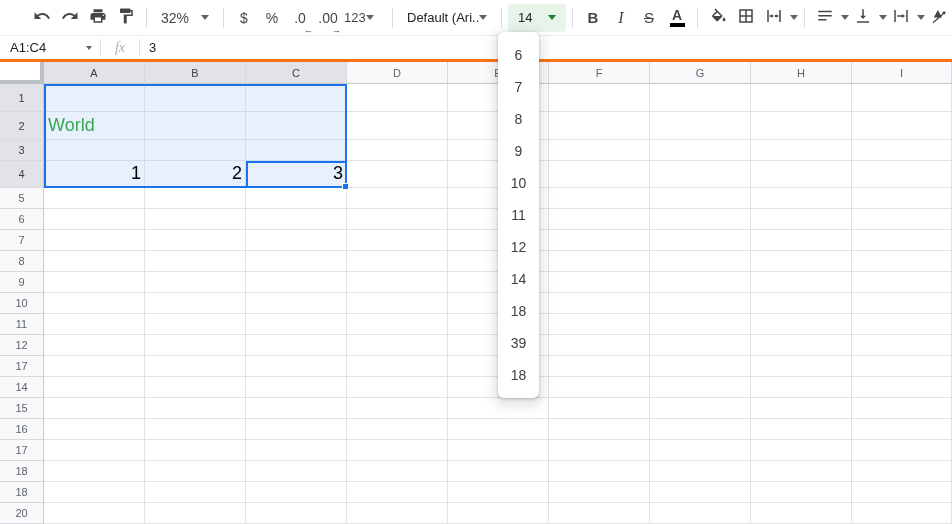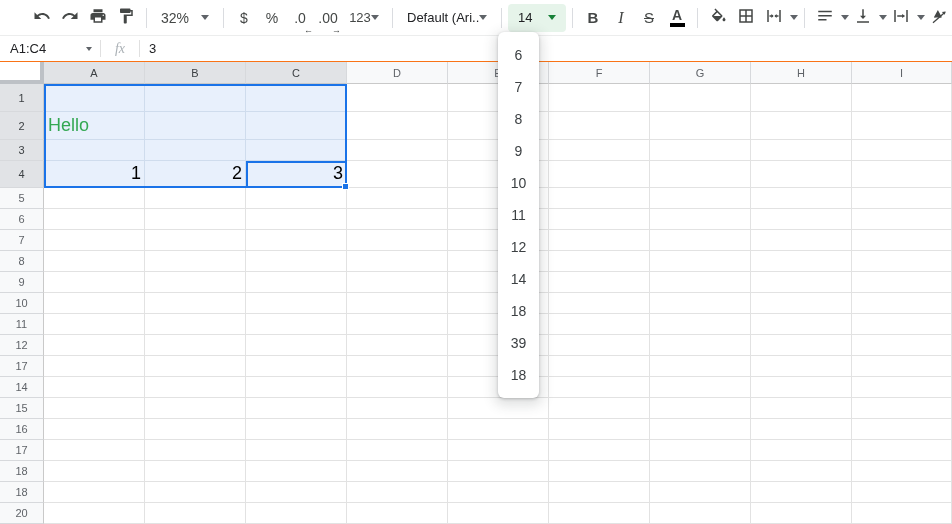--- a/index.html
+++ b/index.html
@@ -12,38 +12,38 @@
     background:#fff; border-bottom:1px solid #eceded; color:#444746; }
   .tbtn { height:28px; min-width:28px; display:flex; align-items:center; justify-content:center;
     border-radius:4px; color:#444746; font-size:14px; position:relative; flex:none; }
   .tbtn svg { width:18px; height:18px; fill:#444746; stroke:#444746; }
   .sep { width:1px; height:20px; background:#dadce0; margin:0 6px; flex:none; }
   .caret { width:0; height:0; border-left:4px solid transparent; border-right:4px solid transparent;
     border-top:5px solid #5f6368; display:inline-block; }
   .zoom-btn { width:60px; justify-content:space-between; padding:0 6px; margin:0 2px; }
   .txtbtn { font-size:14px; }
   .dec-arrow { position:absolute; bottom:-3px; right:1px; font-size:9px; color:#444746; }
-  .fmt123 { width:44px; justify-content:center; padding:0 2px; }
+  .fmt123 { width:44px; justify-content:flex-start; padding:0 2px; }
   .font-name { width:96px; justify-content:space-between; padding:0 8px 0 8px; font-size:13px;
     color:#202124; }
   .font-name .label { white-space:nowrap; overflow:hidden; max-width:76px; }
   .font-size { width:58px; justify-content:space-between; padding:0 10px; border-radius:4px; }
   .font-size .caret { border-top-color:#188038; }
   .bold-b { font-weight:700; font-size:15px; }
   .italic-i { font-style:italic; font-family:"Liberation Serif", serif; font-size:16px; }
   .strike-s { text-decoration:line-through; font-size:15px; }
   .tcolor { flex-direction:column; }
   .tcolor .a { font-size:14px; font-weight:600; line-height:15px; }
   .tcolor .bar { width:15px; height:4px; background:#000; }
   .grp { display:flex; align-items:center; flex:none; }
   .mini-caret { margin-left:2px; }
 
   
   .formula-bar { height:26px; display:flex; align-items:center; background:#fff;
-    border-bottom:1px solid #f97316; }
+    border-bottom:3px solid #f97316; }
   .name-box { width:100px; display:flex; align-items:center; justify-content:space-between;
     padding:0 8px 0 10px; font-size:13px; color:#202124; }
   .name-box .caret { border-left-width:3.5px; border-right-width:3.5px; border-top-width:4.5px; }
   .fsep { width:1px; height:17px; background:#e0e0e0; }
   .fx { width:38px; text-align:center; font-style:italic; font-family:"Liberation Serif", serif;
     font-size:14px; color:#aab0b5; }
   .fb-value { padding-left:9px; font-size:13px; color:#202124; }
 
   
   .sheet { position:relative; width:952px; height:462px; overflow:hidden; background:#fff; }
@@ -444,21 +444,21 @@
     <div class="cell" style="left: 852px; top: 420px; width: 100px; height: 21px;"></div>
     <div class="cell" style="left: 44px; top: 441px; width: 101px; height: 21px;"></div>
     <div class="cell" style="left: 145px; top: 441px; width: 101px; height: 21px;"></div>
     <div class="cell" style="left: 246px; top: 441px; width: 101px; height: 21px;"></div>
     <div class="cell" style="left: 347px; top: 441px; width: 101px; height: 21px;"></div>
     <div class="cell" style="left: 448px; top: 441px; width: 101px; height: 21px;"></div>
     <div class="cell" style="left: 549px; top: 441px; width: 101px; height: 21px;"></div>
     <div class="cell" style="left: 650px; top: 441px; width: 101px; height: 21px;"></div>
     <div class="cell" style="left: 751px; top: 441px; width: 101px; height: 21px;"></div>
     <div class="cell" style="left: 852px; top: 441px; width: 100px; height: 21px;"></div>
-    <div class="content" style="left: 44px; top: 50px; width: 101px; height: 28px; color: rgb(52, 168, 83);">Hello</div>
+    <div class="content" style="left: 44px; top: 50px; width: 101px; height: 28px; color: rgb(52, 168, 83);">World</div>
     <div class="content right" style="left: 44px; top: 99px; width: 101px; height: 27px; color: rgb(0, 0, 0);">1</div>
     <div class="content right" style="left: 145px; top: 99px; width: 101px; height: 27px; color: rgb(0, 0, 0);">2</div>
     <div class="content right" style="left: 246px; top: 99px; width: 101px; height: 27px; color: rgb(0, 0, 0);">3</div>
     <div class="sel-overlay" style="left: 44px; top: 22px; width: 303px; height: 104px; border-color: rgb(26, 115, 232);"></div>
     <div class="active-cell" style="left: 246px; top: 99px; width: 101px; height: 27px; border-color: rgb(26, 115, 232);"></div>
     <div class="fill-handle" style="left: 342px; top: 121px; background: rgb(26, 115, 232);"></div>
   </div>
 
 <div class="fs-menu" id="fs-menu">
     <div class="fs-item">6</div>

